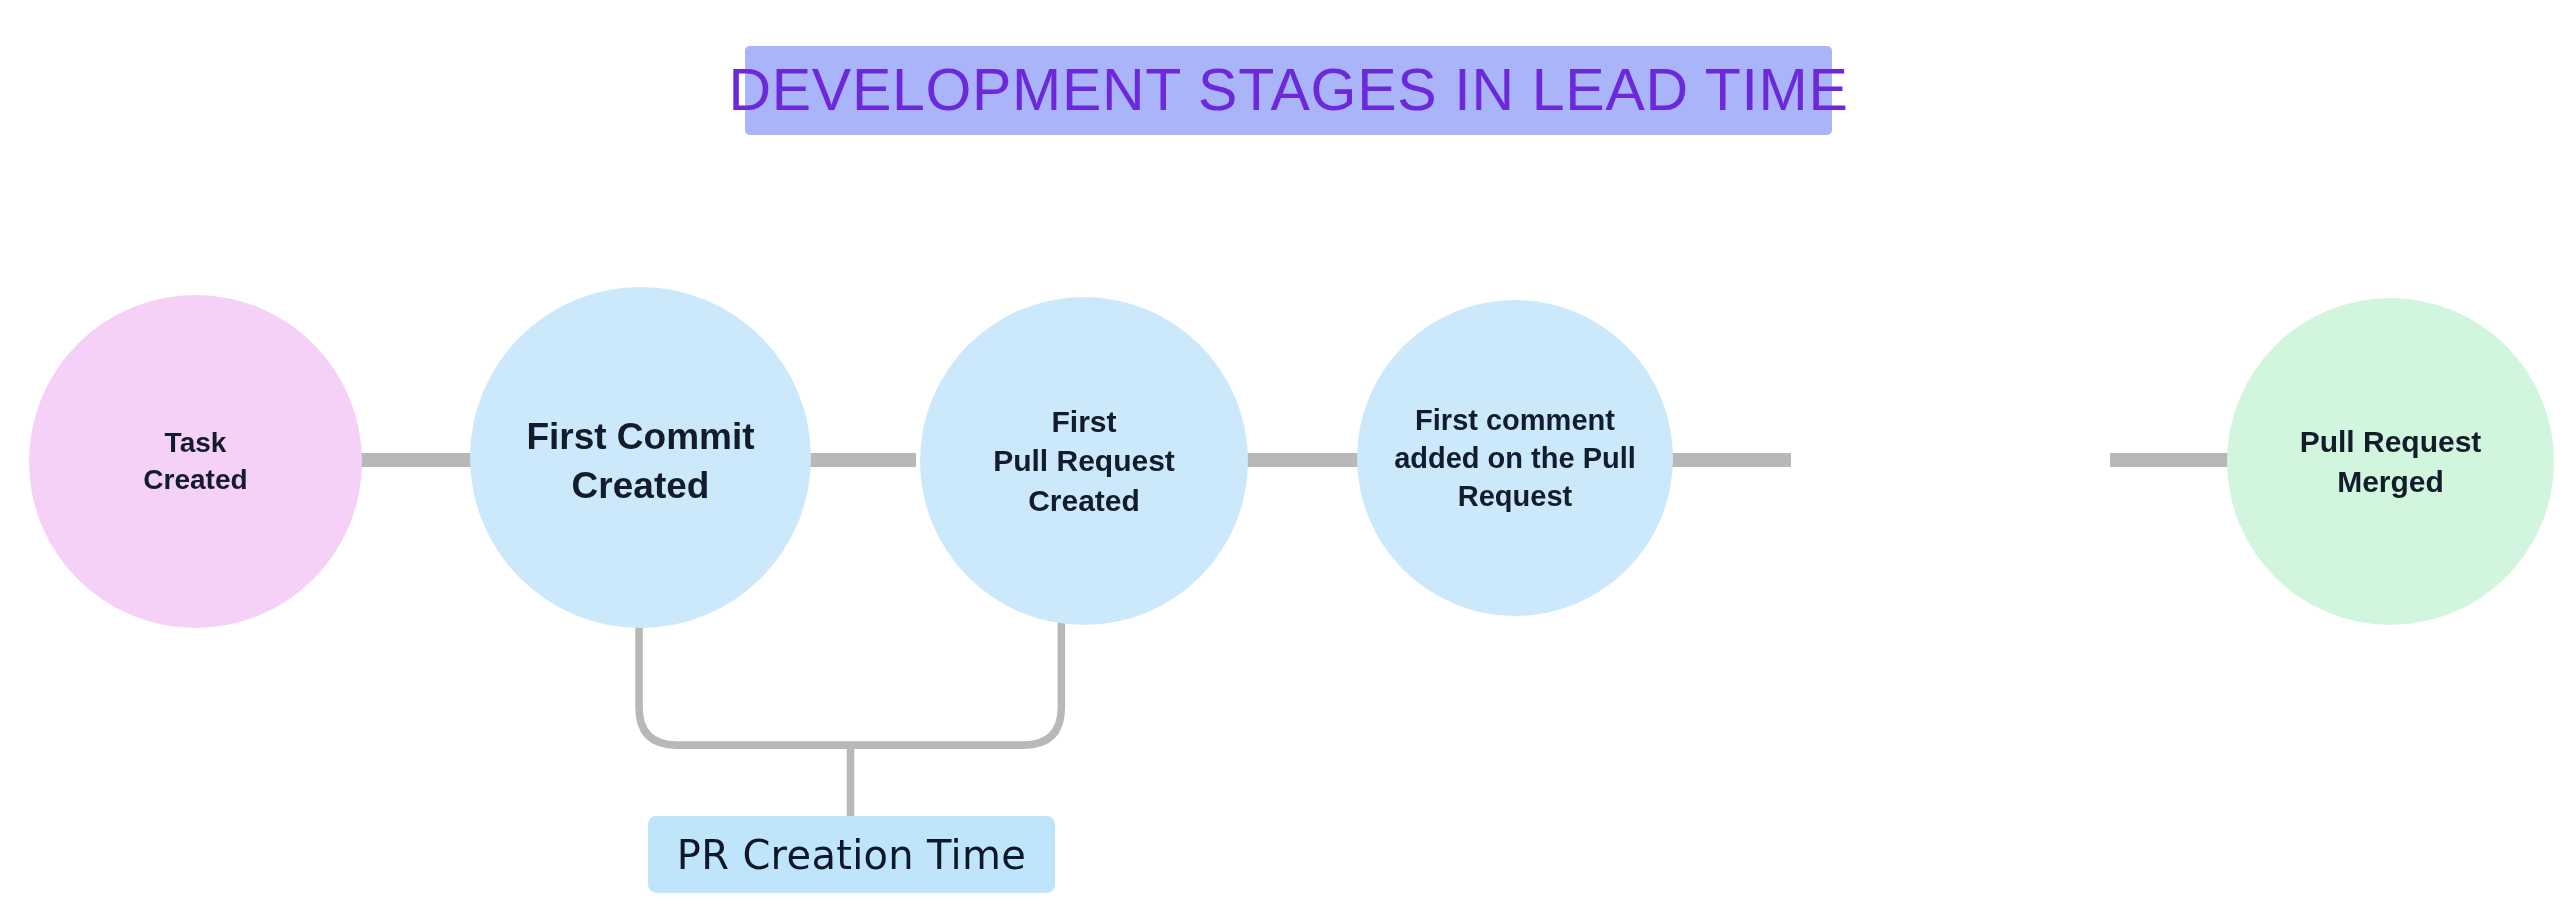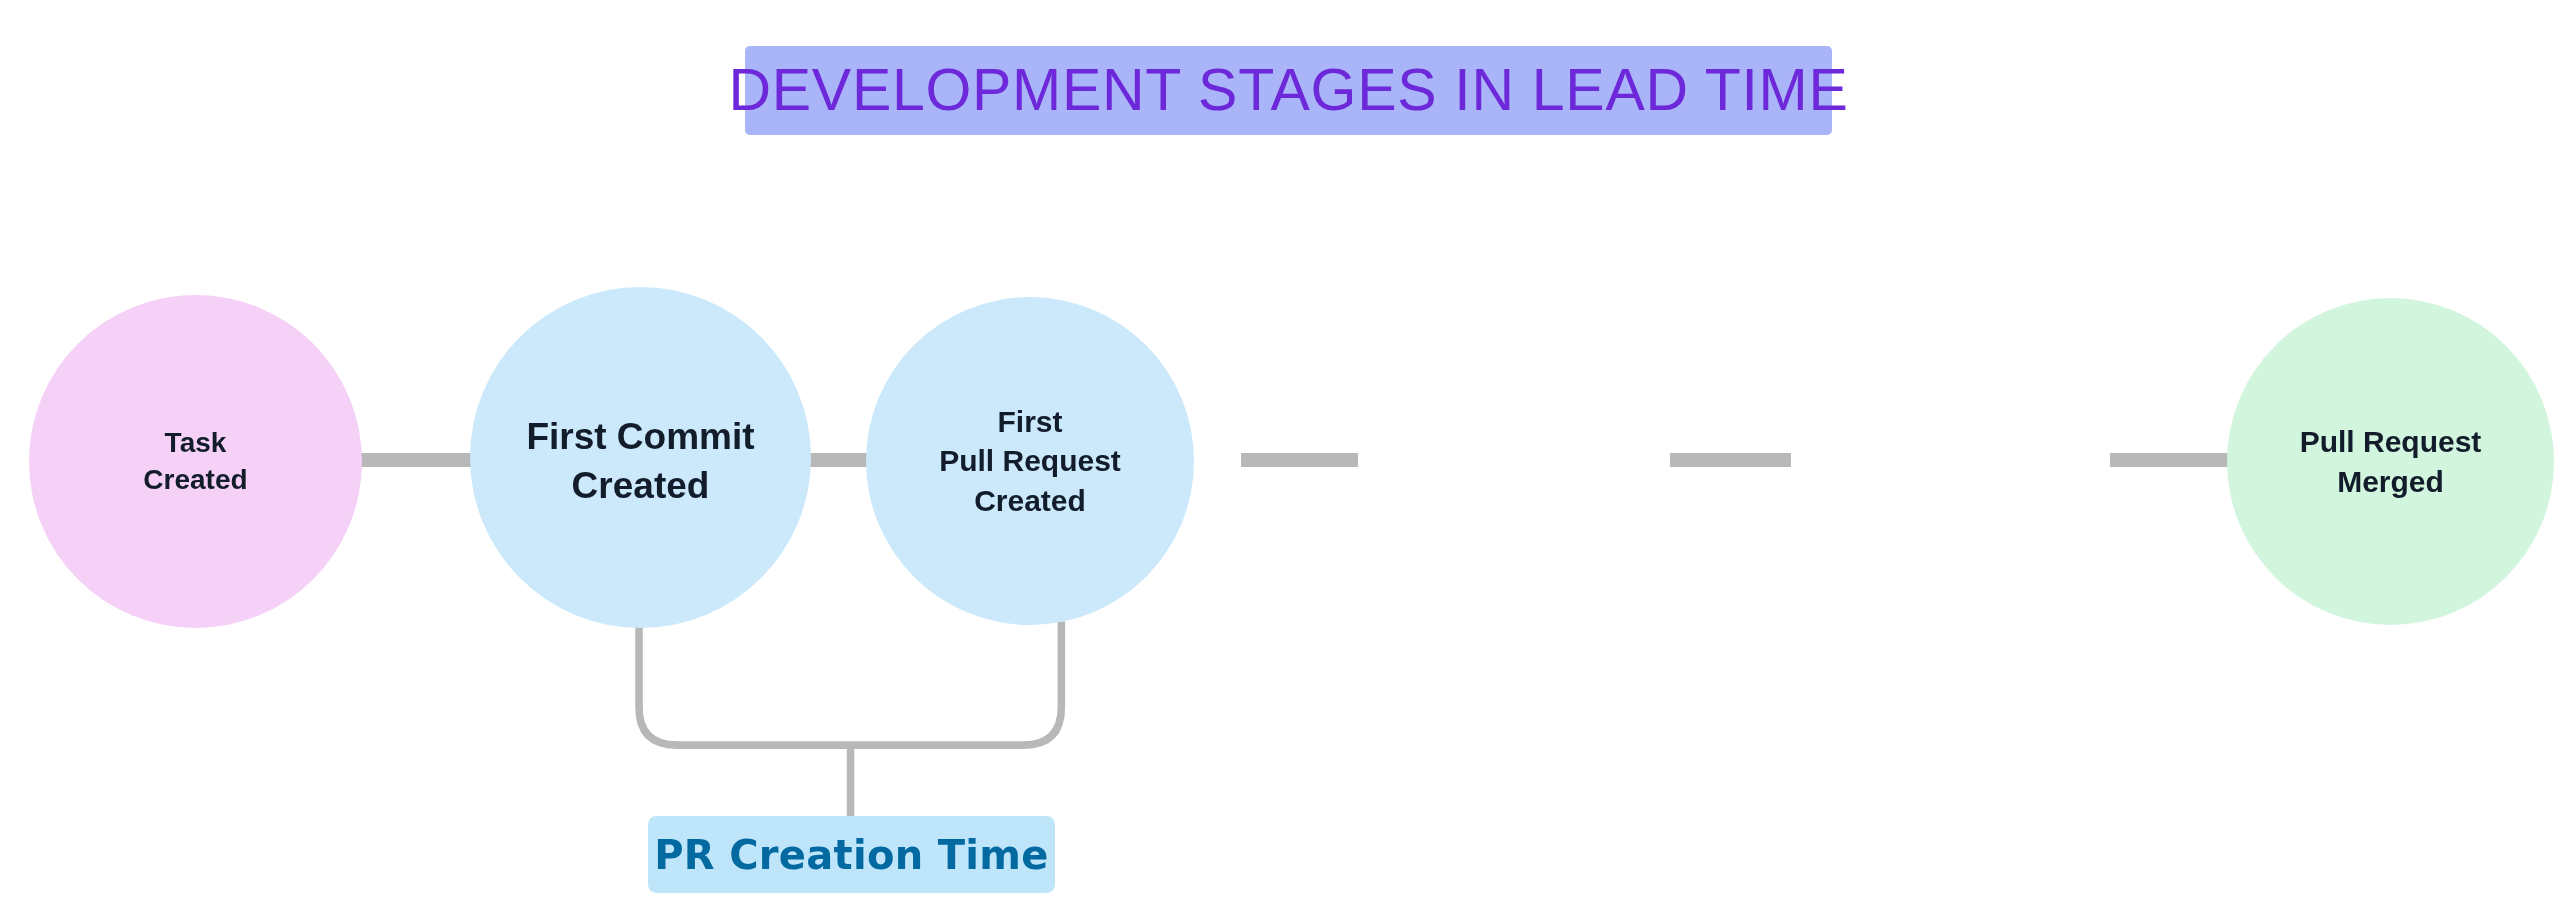--- a/index.html
+++ b/index.html
@@ -67,22 +67,22 @@
     position:absolute;
     left:648px; top:816px;
     width:407px; height:77px;
     background:#bfe5fb;
     border-radius:8.2px;
     display:flex;align-items:center;justify-content:center;
   }
   .note-text{
     font-family:"DejaVu Sans",sans-serif;
     font-size:40px;
-    font-weight:700;
-    color:#0369a1;
+    font-weight:400;
+    color:#0f172a;
     white-space:nowrap;
     letter-spacing:0.3px;
     font-style:normal;
   }
 </style>
 </head>
 <body>
 
 <div id="stage">
 
@@ -106,26 +106,31 @@
   <div class="node node-pink" style="left:29px;top:295px;width:333px;height:333px;">
     <span class="node-label" style="font-size:28px;">Task
 Created</span>
   </div>
 
   <div class="node node-blue" style="left:470px;top:287px;width:341px;height:341px;">
     <span class="node-label" style="font-size:37px;margin-top:8px;">First Commit
 Created</span>
   </div>
 
-  <div class="node node-blue" style="left:866px;top:297px;width:328px;height:328px;">
+  <div class="node node-blue" style="left:920px;top:297px;width:328px;height:328px;">
     <span class="node-label" style="font-size:30px;">First
 Pull Request
 Created</span>
   </div>
 
+  <div class="node node-blue" style="left:1357px;top:300px;width:316px;height:316px;">
+    <span class="node-label" style="font-size:29px;width:316px;">First comment
+added on the Pull
+Request</span>
+  </div>
 
 
   <div class="node node-green" style="left:2227px;top:298px;width:327px;height:327px;">
     <span class="node-label" style="font-size:30px;">Pull Request
 Merged</span>
   </div>
 
   <div class="note-box">
     <span class="note-text">PR Creation Time</span>
   </div>

